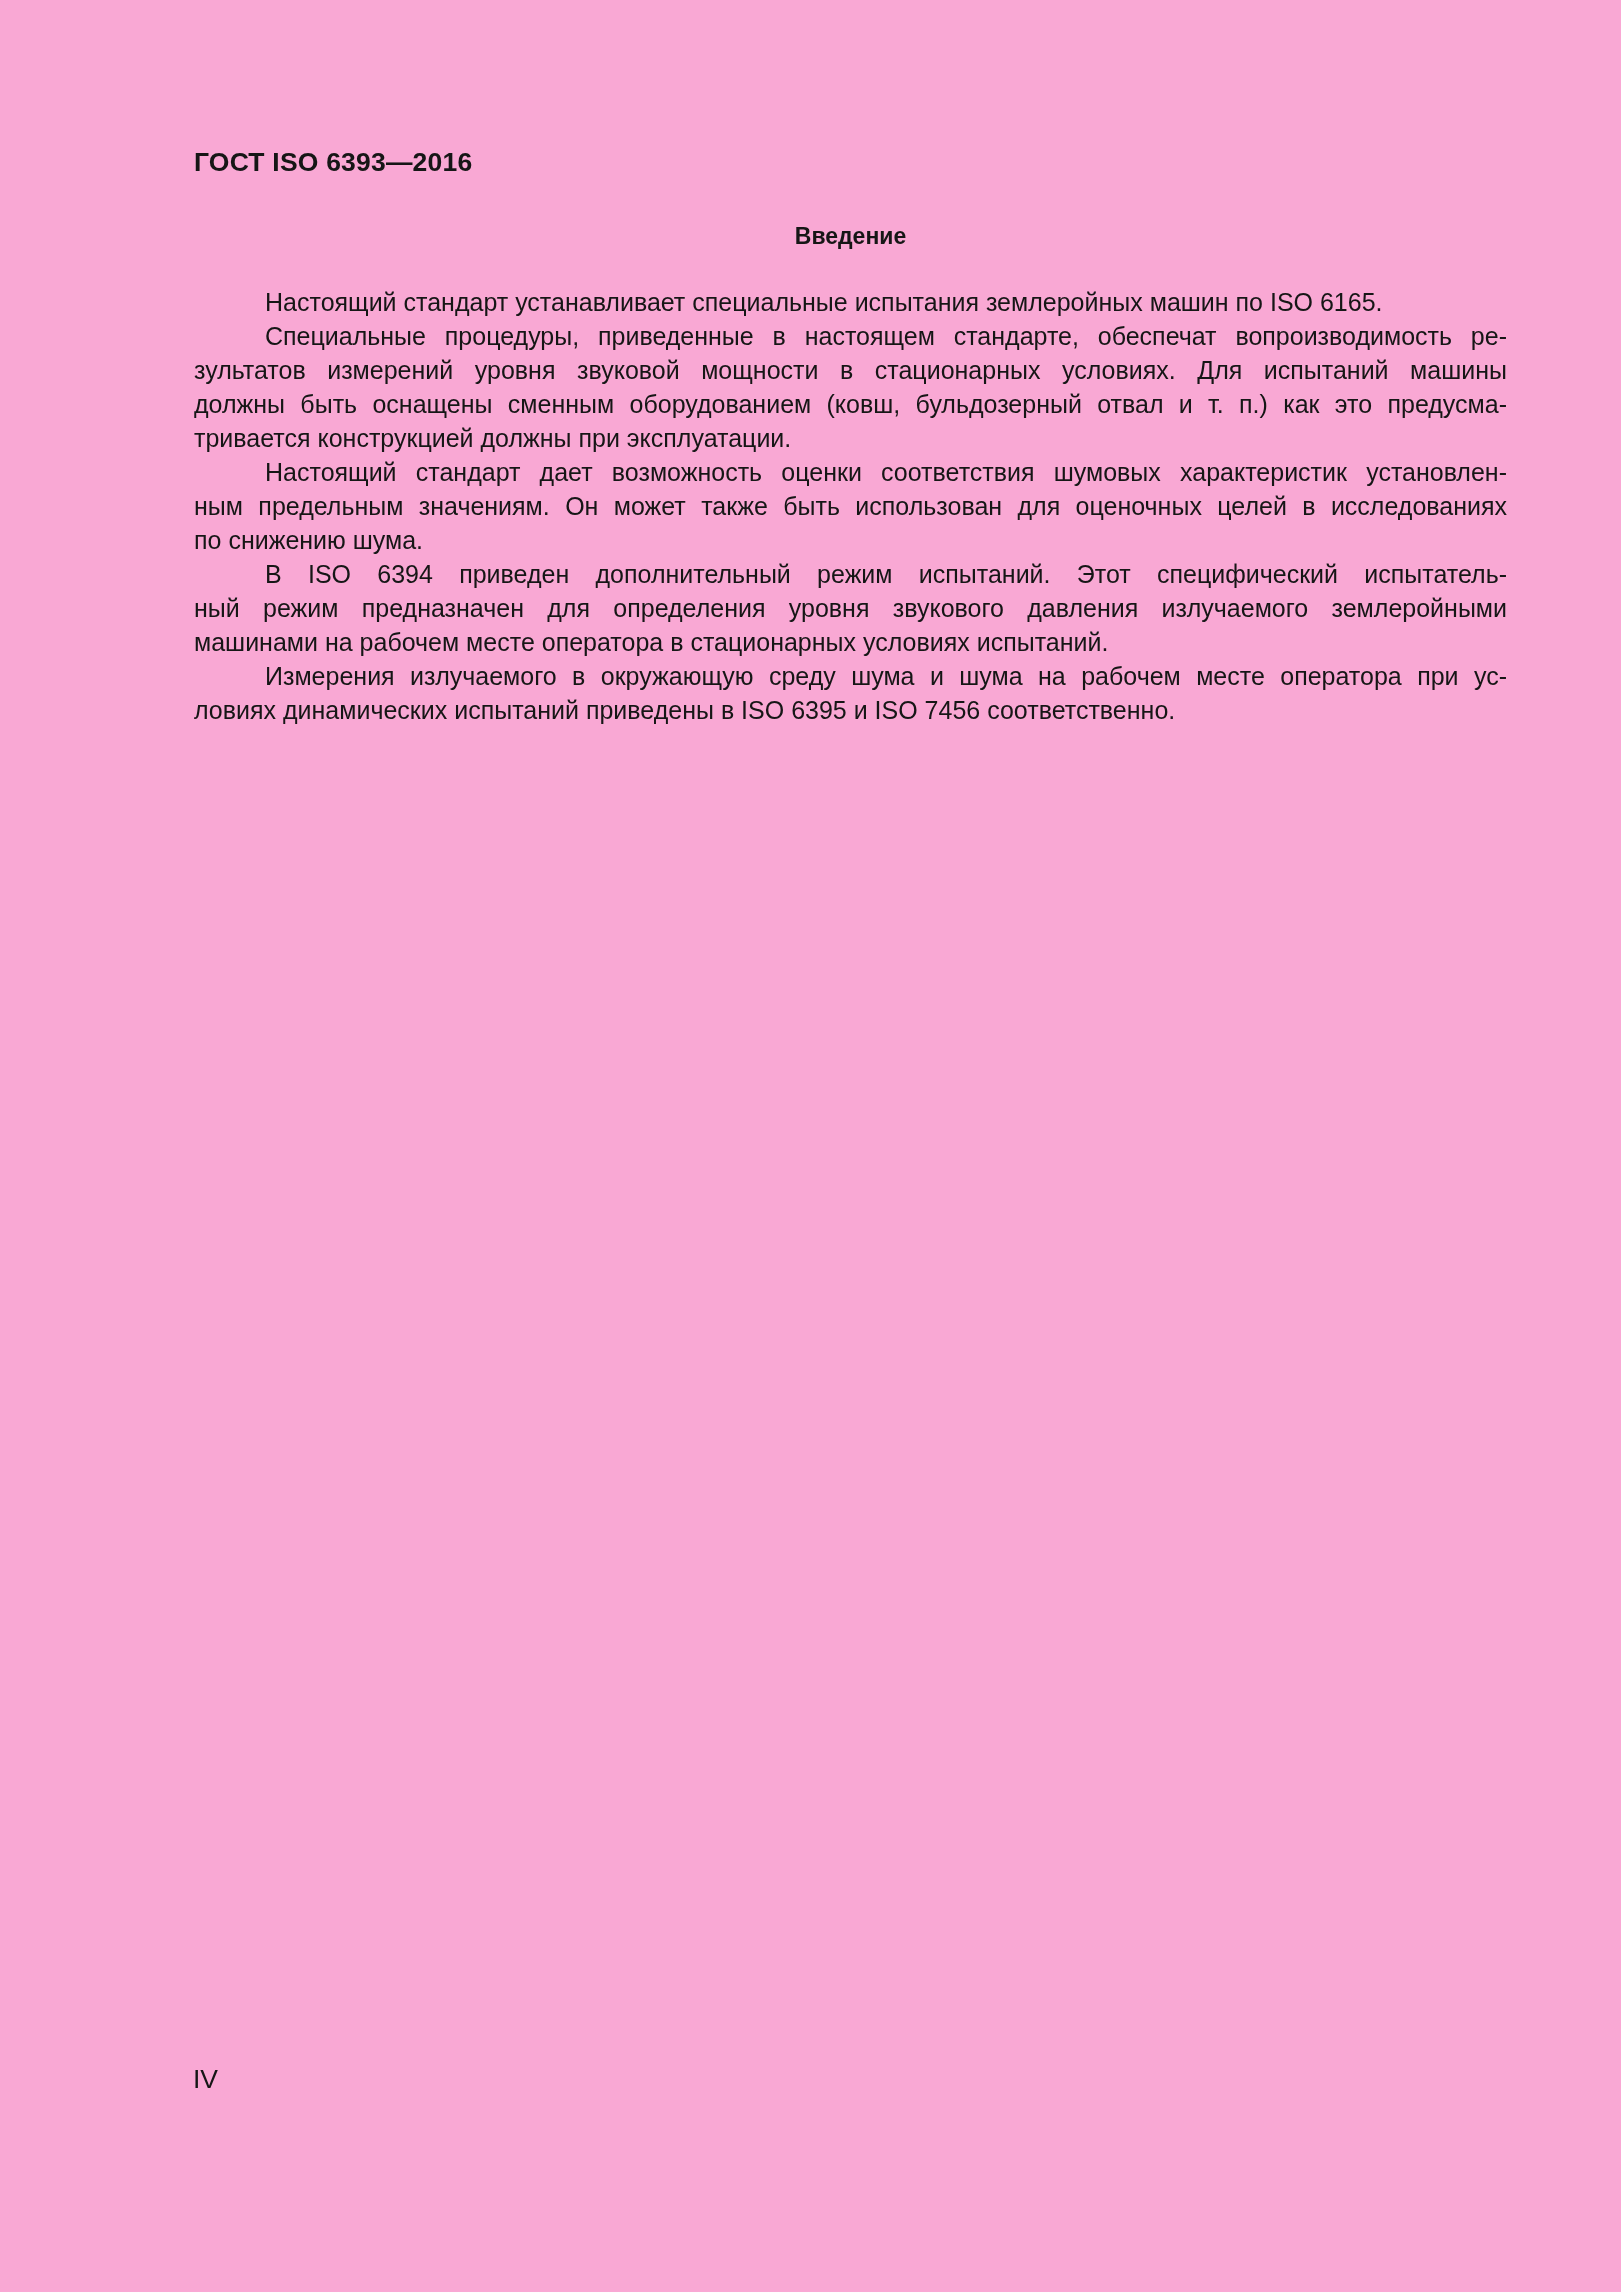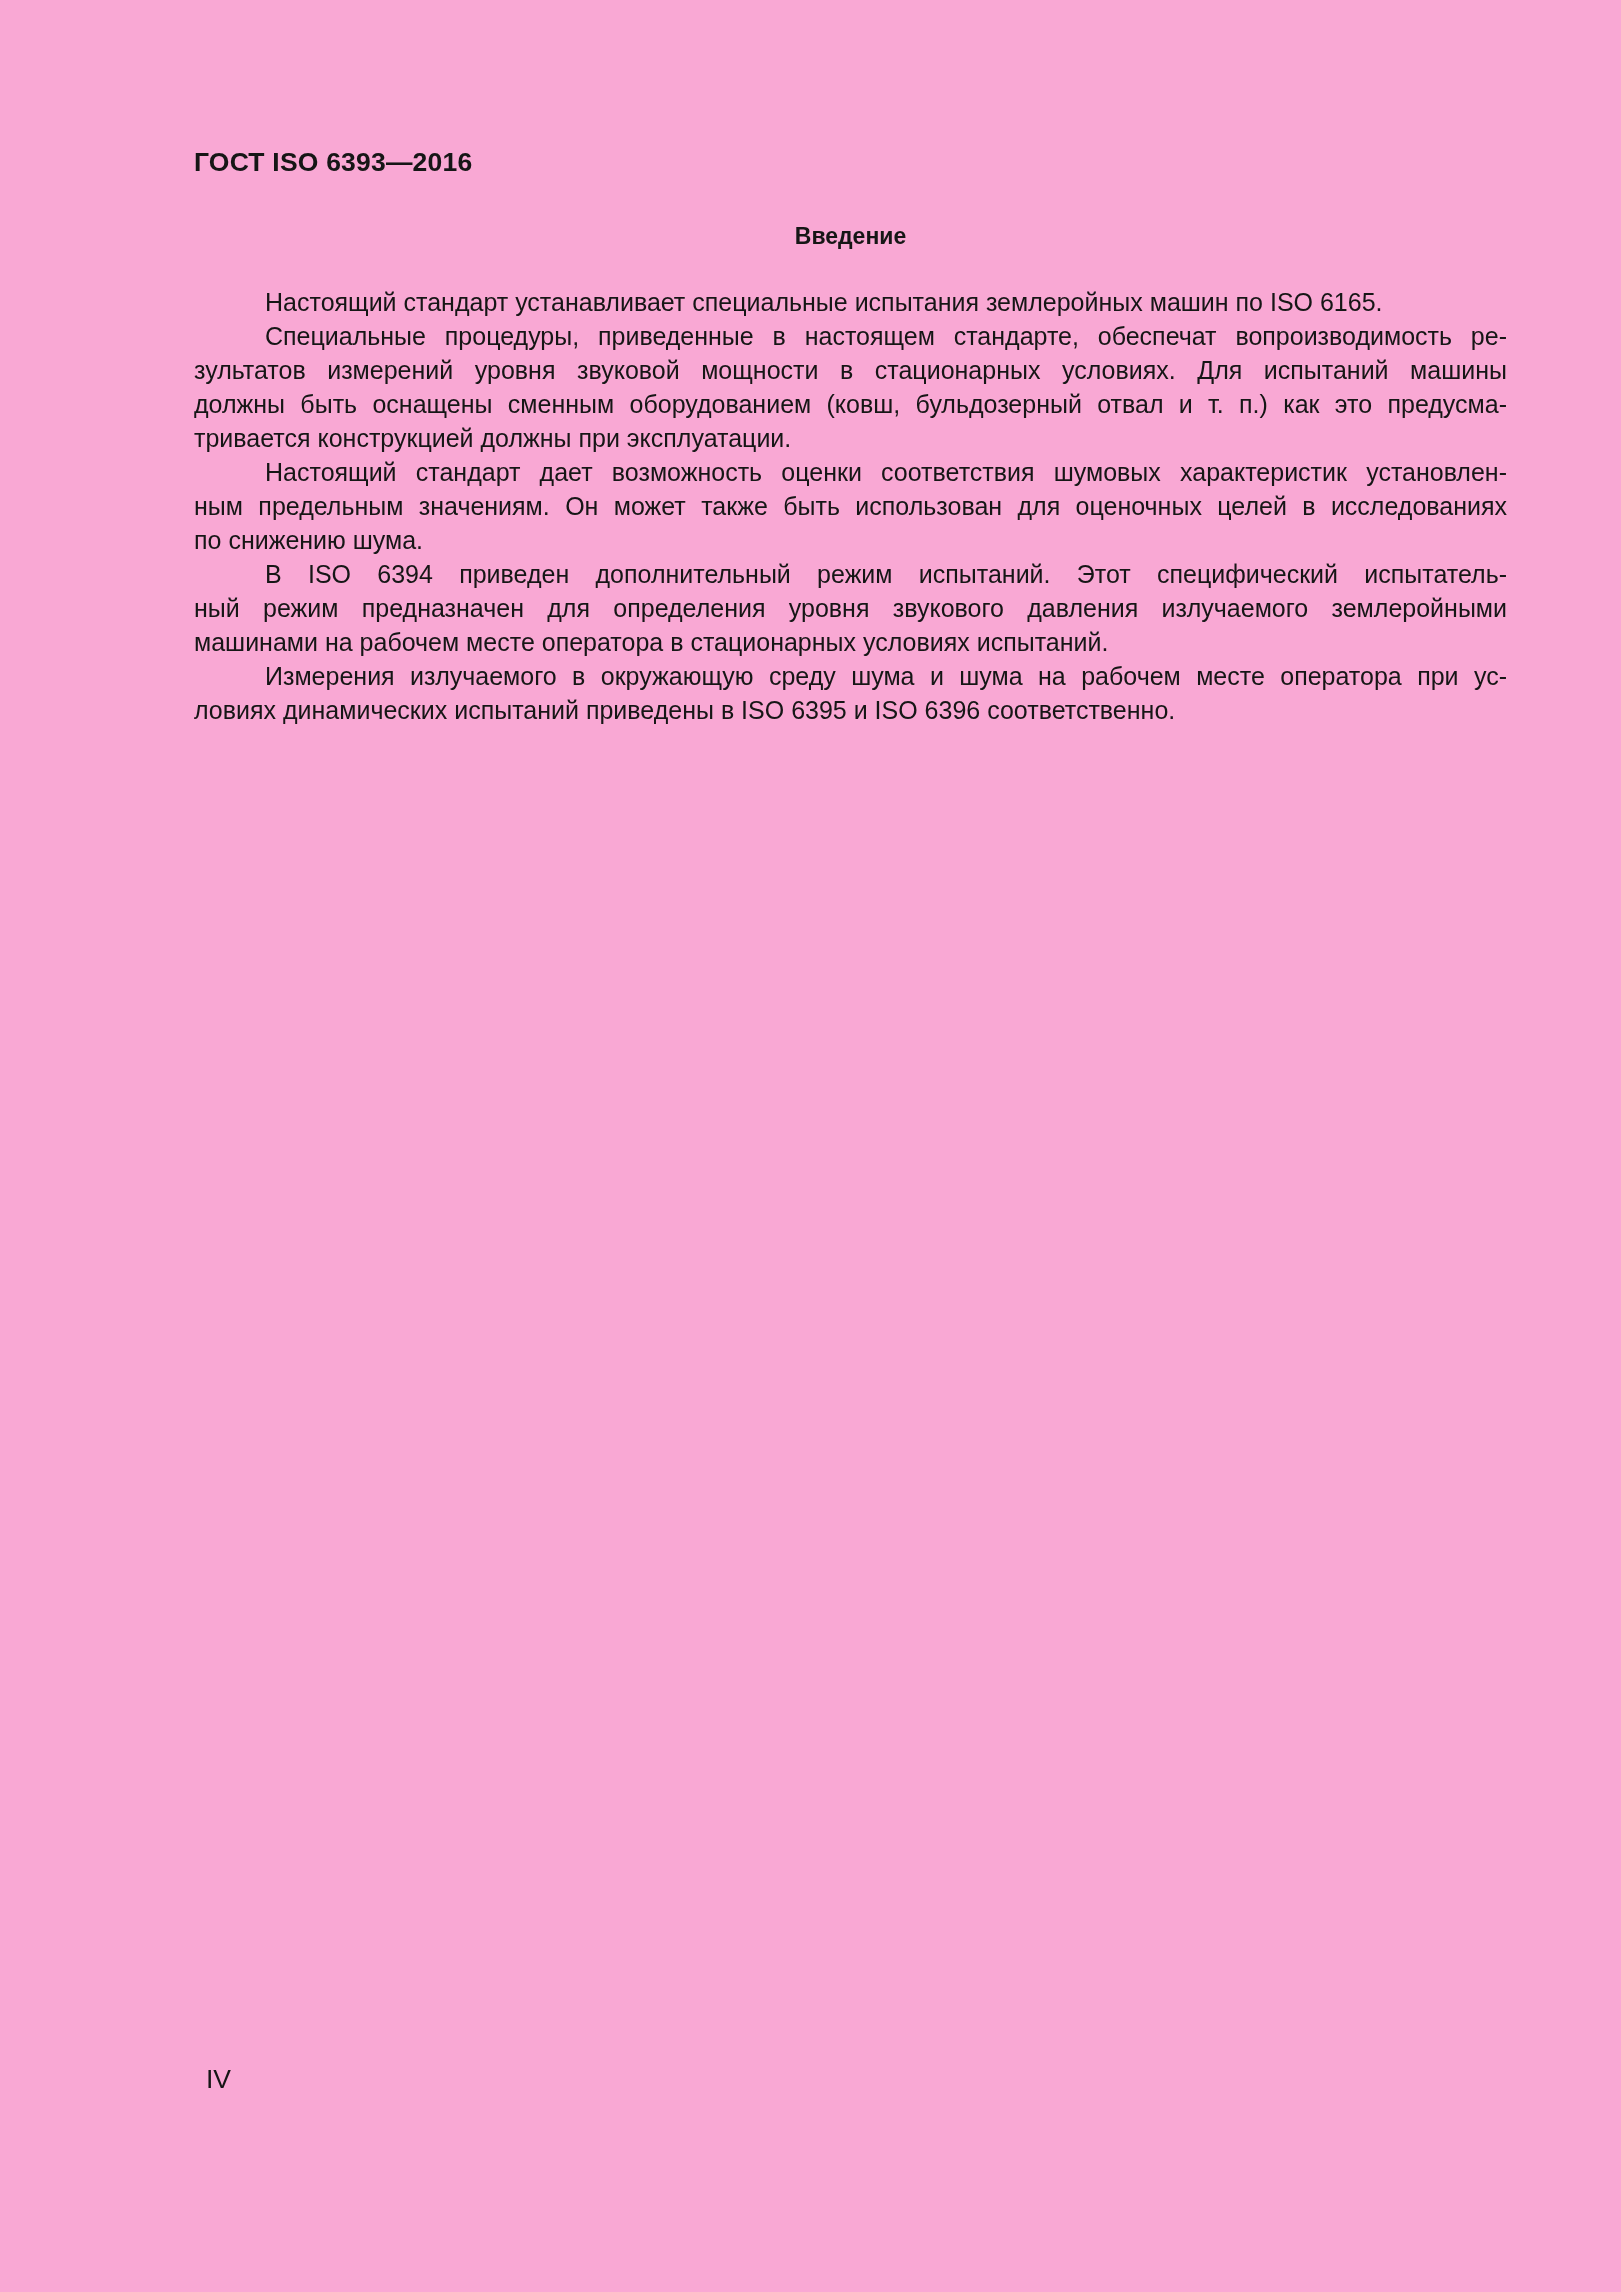--- a/index.html
+++ b/index.html
@@ -48,21 +48,21 @@
     text-align: justify;
     text-align-last: justify;
   }
   .line.start { text-indent: 71px; }
   .line.end {
     text-align: left;
     text-align-last: left;
   }
   .page-number {
     position: absolute;
-    left: 206px;
+    left: 193px;
     top: 2064px;
     font-size: 26.5px;
     font-weight: normal;
   }
 </style>
 </head>
 <body>
 
 <div class="page">
 
@@ -90,21 +90,21 @@
     </div>
 
     <div class="paragraph">
       <div class="line start">В ISO 6394 приведен дополнительный режим испытаний. Этот специфический испытатель-</div>
       <div class="line">ный режим предназначен для определения уровня звукового давления излучаемого землеройными</div>
       <div class="line end">машинами на рабочем месте оператора в стационарных условиях испытаний.</div>
     </div>
 
     <div class="paragraph">
       <div class="line start">Измерения излучаемого в окружающую среду шума и шума на рабочем месте оператора при ус-</div>
-      <div class="line end">ловиях динамических испытаний приведены в ISO 6395 и ISO 6396 соответственно.</div>
+      <div class="line end">ловиях динамических испытаний приведены в ISO 6395 и ISO 7456 соответственно.</div>
     </div>
 
   </div>
 
   <div class="page-number">IV</div>
 
 </div>
 
 
 </body></html>

